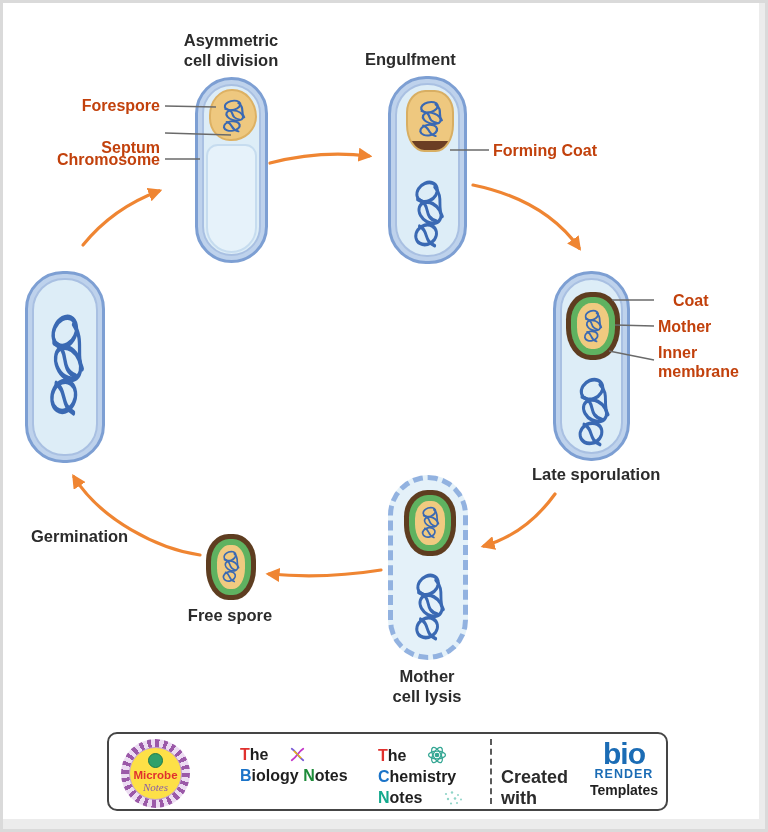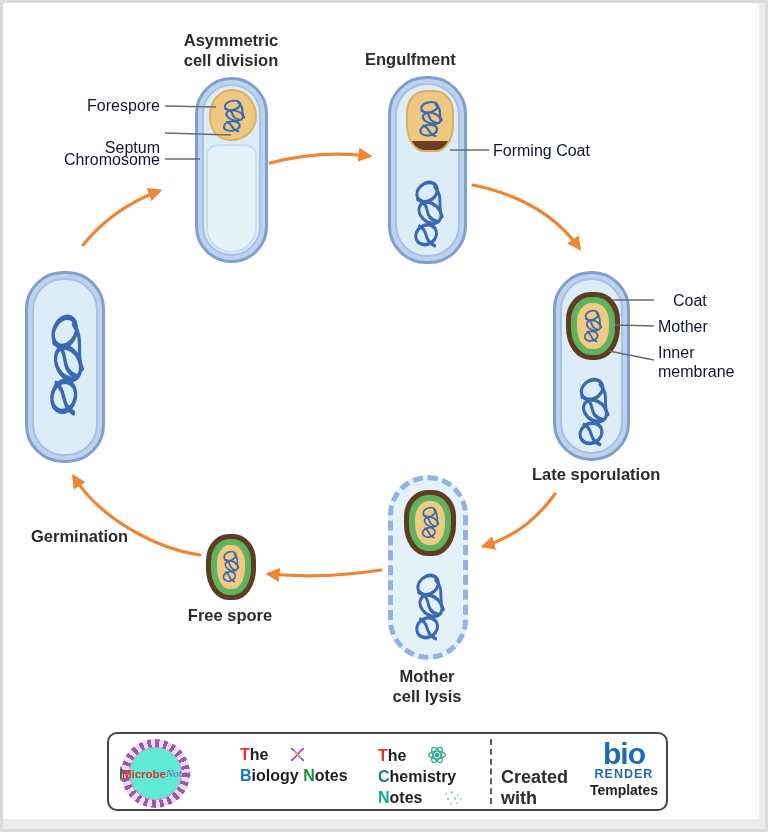--- a/index.html
+++ b/index.html
@@ -14,34 +14,34 @@
                   border-radius:48% 52% 55% 45% / 52% 55% 48% 45%;}
   .forespore-rect{position:absolute;box-sizing:border-box;background:#eec87f;border:2px solid #d8ae62;overflow:hidden;
                   border-radius:40% 40% 38% 38% / 36% 36% 44% 44%;}
   .coat-rim{position:absolute;left:0;right:0;bottom:0;height:9px;background:#6b3e24;}
   .spore{position:absolute;background:#5e3d20;border-radius:45% 45% 45% 45% / 40% 40% 47% 47%;}
   .spore-green{position:absolute;inset:5px;background:#5fb260;border-radius:inherit;}
   .spore-core{position:absolute;inset:11px;background:#f0ca80;border-radius:inherit;}
   .chromo{position:absolute;color:#3a69b3;}
   
   .stage-label{position:absolute;font-size:16.5px;font-weight:bold;color:#2b2b2b;text-align:center;line-height:20px;white-space:nowrap;z-index:6;}
-  .callout{position:absolute;font-size:16px;color:#0f172a;line-height:19px;white-space:nowrap;z-index:6;}
+  .callout{position:absolute;font-size:16px;color:#c2410c;line-height:19px;white-space:nowrap;z-index:6;font-weight:bold;}
   .callout.r{text-align:right;}
   .main-title{position:absolute;left:160px;top:323px;width:316px;text-align:center;
               font-size:40px;line-height:48px;font-weight:bold;color:#ee8b33;z-index:6;}
   
   .overlay{position:absolute;left:0;top:0;z-index:5;pointer-events:none;}
   
   .footer-box{position:absolute;left:104px;top:729px;width:561px;height:79px;box-sizing:border-box;
               background:#fff;border:2px solid #454545;border-radius:10px;z-index:7;}
   .mn-logo{position:absolute;left:12px;top:5px;width:69px;height:69px;}
   .mn-ring{position:absolute;inset:0;border-radius:50%;
            background:repeating-conic-gradient(#9b59a8 0deg 7deg,#ecdcf2 7deg 15deg);}
-  .mn-inner{position:absolute;inset:8px;border-radius:50%;background:#5eead4;border:1px solid #c2a0d2;
-            display:flex;flex-direction:row;align-items:center;justify-content:center;}
+  .mn-inner{position:absolute;inset:8px;border-radius:50%;background:#fde047;border:1px solid #c2a0d2;
+            display:flex;flex-direction:column;align-items:center;justify-content:center;}
   .mn-dot{width:13px;height:13px;border-radius:50%;background:#2fa06a;border:1px solid #1d7a4a;margin-bottom:1px;}
   .mn-word1{font-size:11.5px;font-weight:bold;color:#e0312e;line-height:12px;}
   .mn-word2{font-size:11px;font-style:italic;font-family:"Liberation Serif",serif;color:#8a5ca8;line-height:13px;}
   .brand{position:absolute;top:10px;font-size:16px;font-weight:bold;color:#1f1f1f;line-height:21px;}
   .brand-line{display:flex;align-items:center;gap:20px;}
   .fl-red{display:inline-block;}   .fl-red::first-letter{color:#e0312e;}
   .fl-blue{display:inline-block;}  .fl-blue::first-letter{color:#1a73c8;}
   .fl-green{display:inline-block;} .fl-green::first-letter{color:#1e8c3a;}
   .fl-teal{display:inline-block;}  .fl-teal::first-letter{color:#14a98d;}
   .divider{position:absolute;left:381px;top:5px;bottom:5px;border-left:2px dashed #5a5a5a;}

